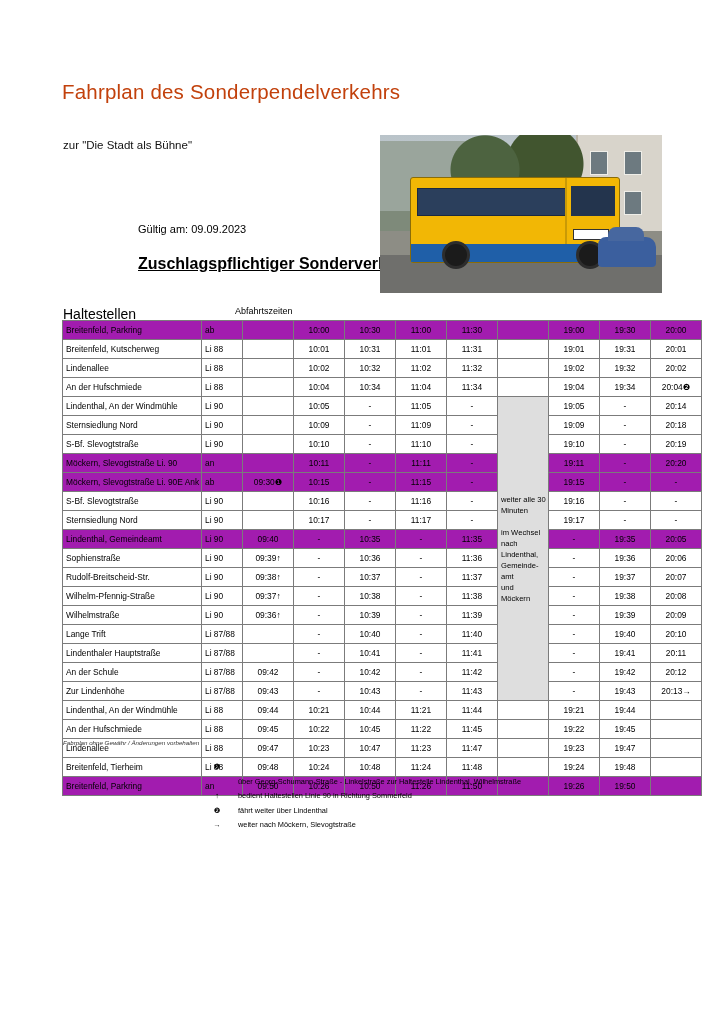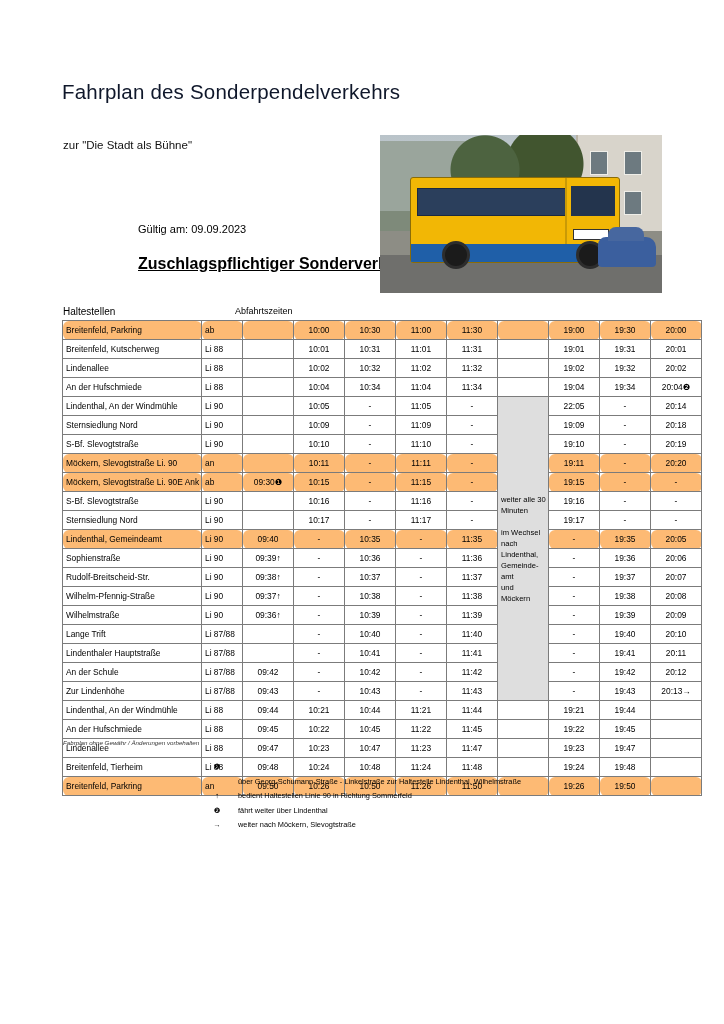--- a/index.html
+++ b/index.html
@@ -21,21 +21,21 @@
     width: 724px;
     height: 1024px;
   }
   .title {
     position: absolute;
     left: 62px;
     top: 80px;
     font-size: 20.5px;
     font-weight: normal;
     letter-spacing: 0.2px;
-    color: #0f172a;
+    color: #c2410c;
   }
   .subtitle {
     position: absolute;
     left: 63px;
     top: 139px;
     font-size: 11.5px;
     color: #111;
   }
   .validity {
     position: absolute;
@@ -130,21 +130,21 @@
   }
   .photo .car .croof {
     position: absolute; left: 10px; top: -10px; width: 36px; height: 14px;
     background: #47679f; border-radius: 8px 8px 0 0;
   }
 
   .lbl-haltestellen {
     position: absolute;
     left: 63px;
     top: 306px;
-    font-size: 10px;
+    font-size: 14px;
   }
   .lbl-abfahrt {
     position: absolute;
     left: 235px;
     top: 306px;
     font-size: 9px;
   }
 
   table.tt {
     position: absolute;
@@ -158,21 +158,21 @@
   table.tt td {
     border: 0.6px solid #7b7b7b;
     height: 18px;
     padding: 0 3px;
     white-space: nowrap;
     overflow: hidden;
   }
   td.name { width: 132px; text-align: left; }
   td.line { width: 34px; text-align: left; }
   td.t    { width: 44px; text-align: center; }
-  .shade { background: #fdba74; border-radius: 6px; }
+  .shade { background: #a21caf; }
   .grp-top td { border-top: 1.3px solid #3a3a3a; }
   .grp-bot td { border-bottom: 1.3px solid #3a3a3a; }
 
   .mid-note {
     width: 62px;
     background: #dedede;
     font-size: 7.6px;
     line-height: 11px;
     vertical-align: middle;
     padding: 2px 2px;
@@ -305,21 +305,21 @@
             <div>Minuten</div>
             <div>&nbsp;</div>
             <div>im Wechsel</div>
             <div>nach</div>
             <div>Lindenthal,</div>
             <div>Gemeinde-</div>
             <div>amt</div>
             <div>und</div>
             <div>Möckern</div>
           </td>
-          <td class="t">22:05</td>
+          <td class="t">19:05</td>
           <td class="t">-</td>
           <td class="t">20:14</td>
         </tr>
         <tr class="">
           <td class="name">Sternsiedlung Nord</td>
           <td class="line">Li 90</td>
           <td class="t"></td>
           <td class="t">10:09</td>
           <td class="t">-</td>
           <td class="t">11:09</td>

